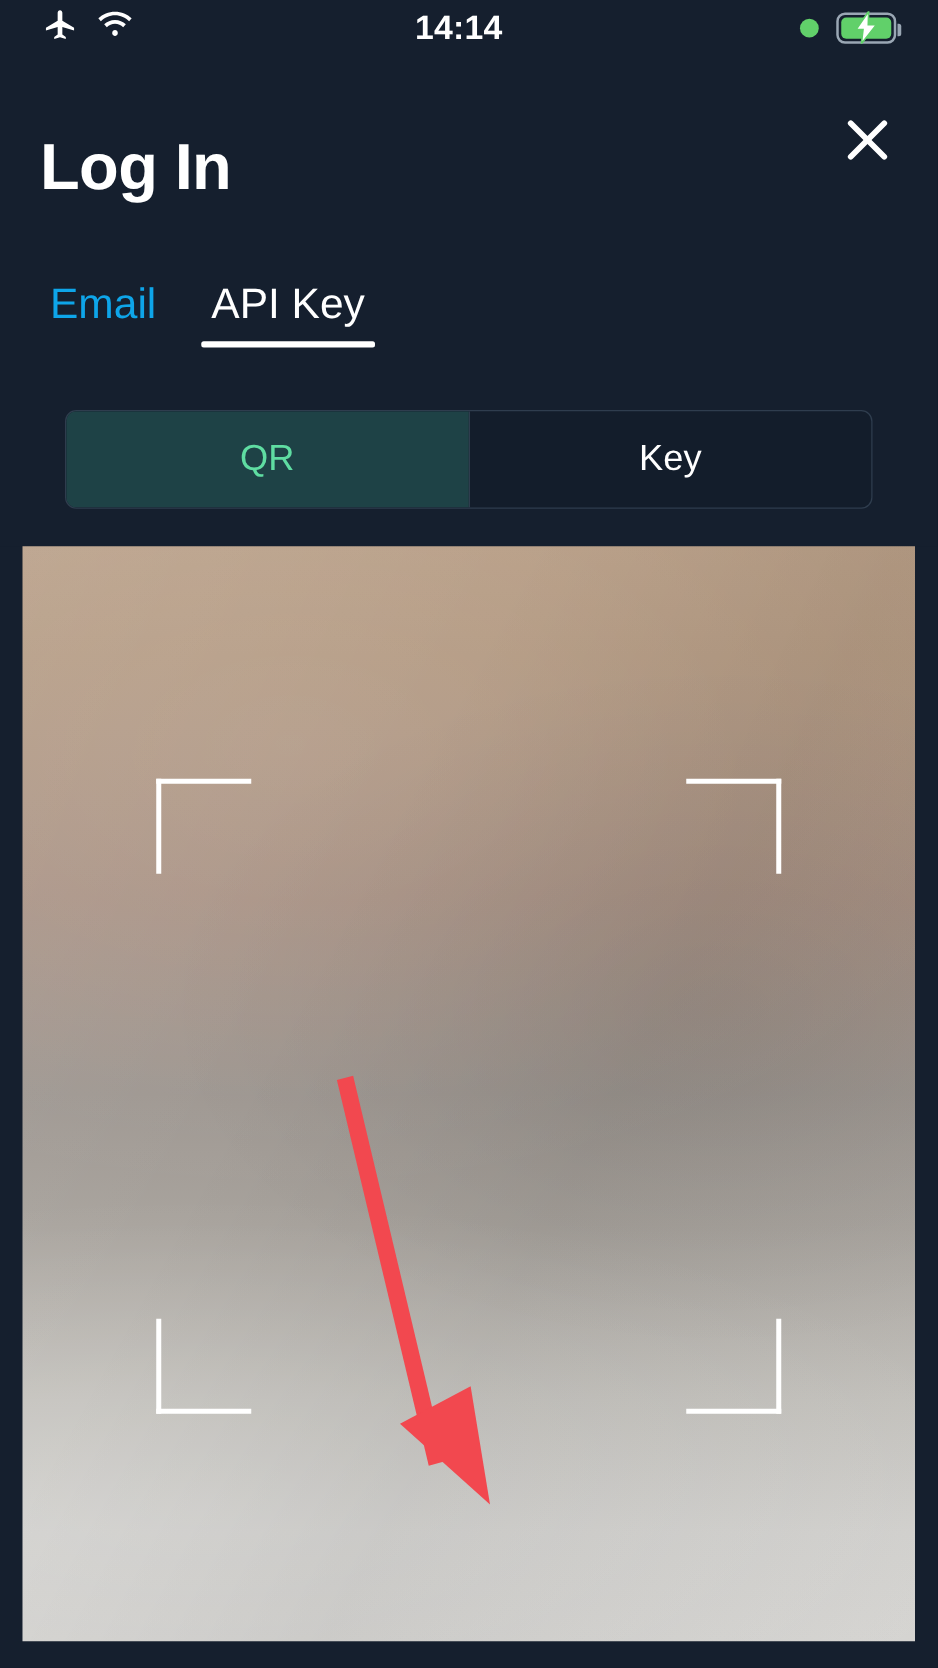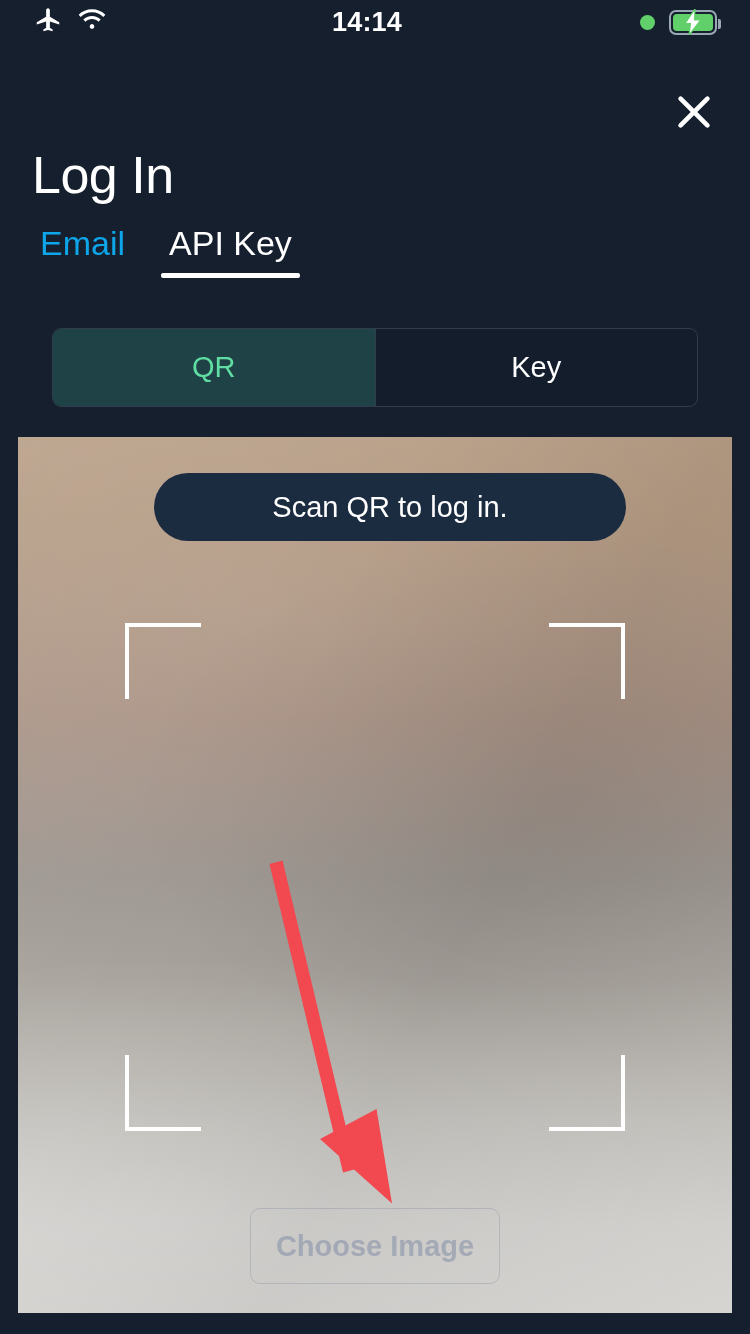--- a/index.html
+++ b/index.html
@@ -94,25 +94,24 @@
     position: absolute;
     top: 44px; left: 0;
     width: 750px;
     height: 393px;
     background: #151f2e;
   }
   .page-title {
     position: absolute;
     left: 32px; top: 64px;
     font-size: 52px;
-    font-weight: normal;
+    font-weight: bold;
     color: #ffffff;
     letter-spacing: -0.5px;
     line-height: 1;
-    margin-top: 41px;
   }
   .close-btn {
     position: absolute;
     right: 28px; top: 42px;
     width: 56px; height: 56px;
     display: flex;
     align-items: center;
     justify-content: center;
     cursor: pointer;
   }
@@ -313,30 +312,26 @@
       <button class="segment selected">QR</button>
       <div class="segment-divider"></div>
       <button class="segment">Key</button>
     </div>
 
   </div>
 
   <div class="camera">
     <div class="camera-noise"></div>
 
-    <div class="scan-banner">
-      <span>Scan QR to log in.</span>
-    </div>
 
     <div class="bracket tl"></div>
     <div class="bracket tr"></div>
     <div class="bracket bl"></div>
     <div class="bracket br"></div>
 
-    <button class="choose-image">Choose Image</button>
 
     <svg class="arrow-overlay" width="714" height="876" viewBox="0 0 714 876">
       <g fill="#F2484F">
         <path d="M251.5 427 L264.5 423.5 L338 732 L325 735.5 Z"></path>
         <path d="M302 702 L374 766.5 L358.5 672 Z"></path>
       </g>
     </svg>
   </div>
 
 </div>

